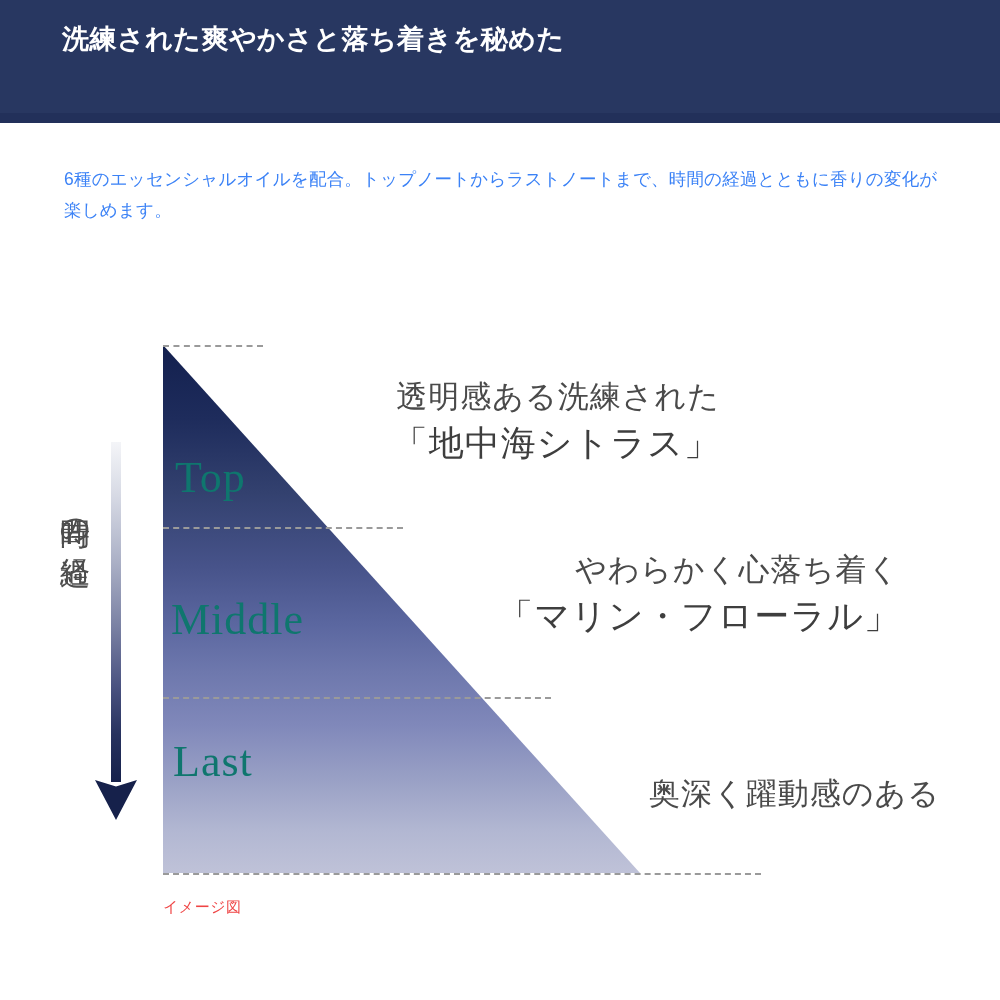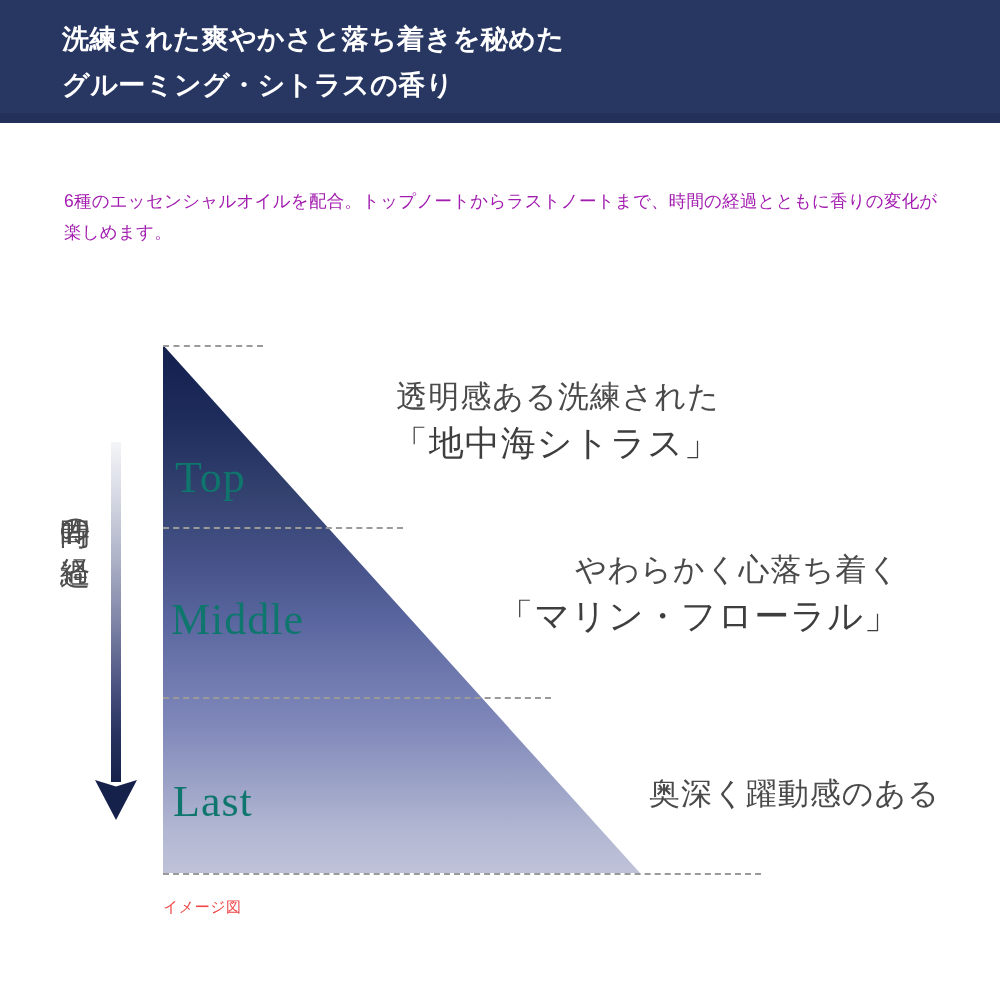--- a/index.html
+++ b/index.html
@@ -50,23 +50,23 @@
     letter-spacing: 0.5px;
     white-space: nowrap;
   }
   #header-line-1 { top: 21px; }
   #header-line-2 { top: 67px; }
 
   
   #intro {
     position: absolute;
     left: 64px;
-    top: 186px;
+    top: 164px;
     width: 880px;
-    color: #a21caf;
+    color: #3b82f6;
     font-family: "Liberation Sans", sans-serif;
     font-size: 17.5px;
     line-height: 31px;
     letter-spacing: 0.2px;
   }
 
   
   #diagram {
     position: absolute;
     left: 0;
@@ -112,21 +112,21 @@
   .stage-label {
     position: absolute;
     color: #0f766e;
     font-family: "Liberation Serif", serif;
     font-size: 44px;
     letter-spacing: 1px;
     white-space: nowrap;
   }
   #stage-top    { left: 175px; top: 452px; }
   #stage-middle { left: 171px; top: 594px; }
-  #stage-last   { left: 173px; top: 776px; }
+  #stage-last   { left: 173px; top: 736px; }
 
   
   #arrow-shaft {
     position: absolute;
     left: 111px;
     top: 442px;
     width: 10px;
     height: 340px;
     background: linear-gradient(to bottom,
                 #f4f5f8 0%,
@@ -197,21 +197,20 @@
   }
 </style>
 </head>
 <body>
 
 <div id="page">
 
   <div id="header-band">
     <div id="header-band-shadow"></div>
     <div class="header-line" id="header-line-1">洗練された爽やかさと落ち着きを秘めた</div>
-    <div class="header-line" id="header-line-2">グルーミング・シトラスの香り</div>
   </div>
 
   <div id="intro">6種のエッセンシャルオイルを配合。トップノートからラストノートまで、時間の経過とともに香りの変化が楽しめます。</div>
 
   <div id="diagram">
 
     <div id="wedge"></div>
 
     <div class="dash-line" id="dash-top"></div>
     <div class="dash-line" id="dash-mid"></div>

